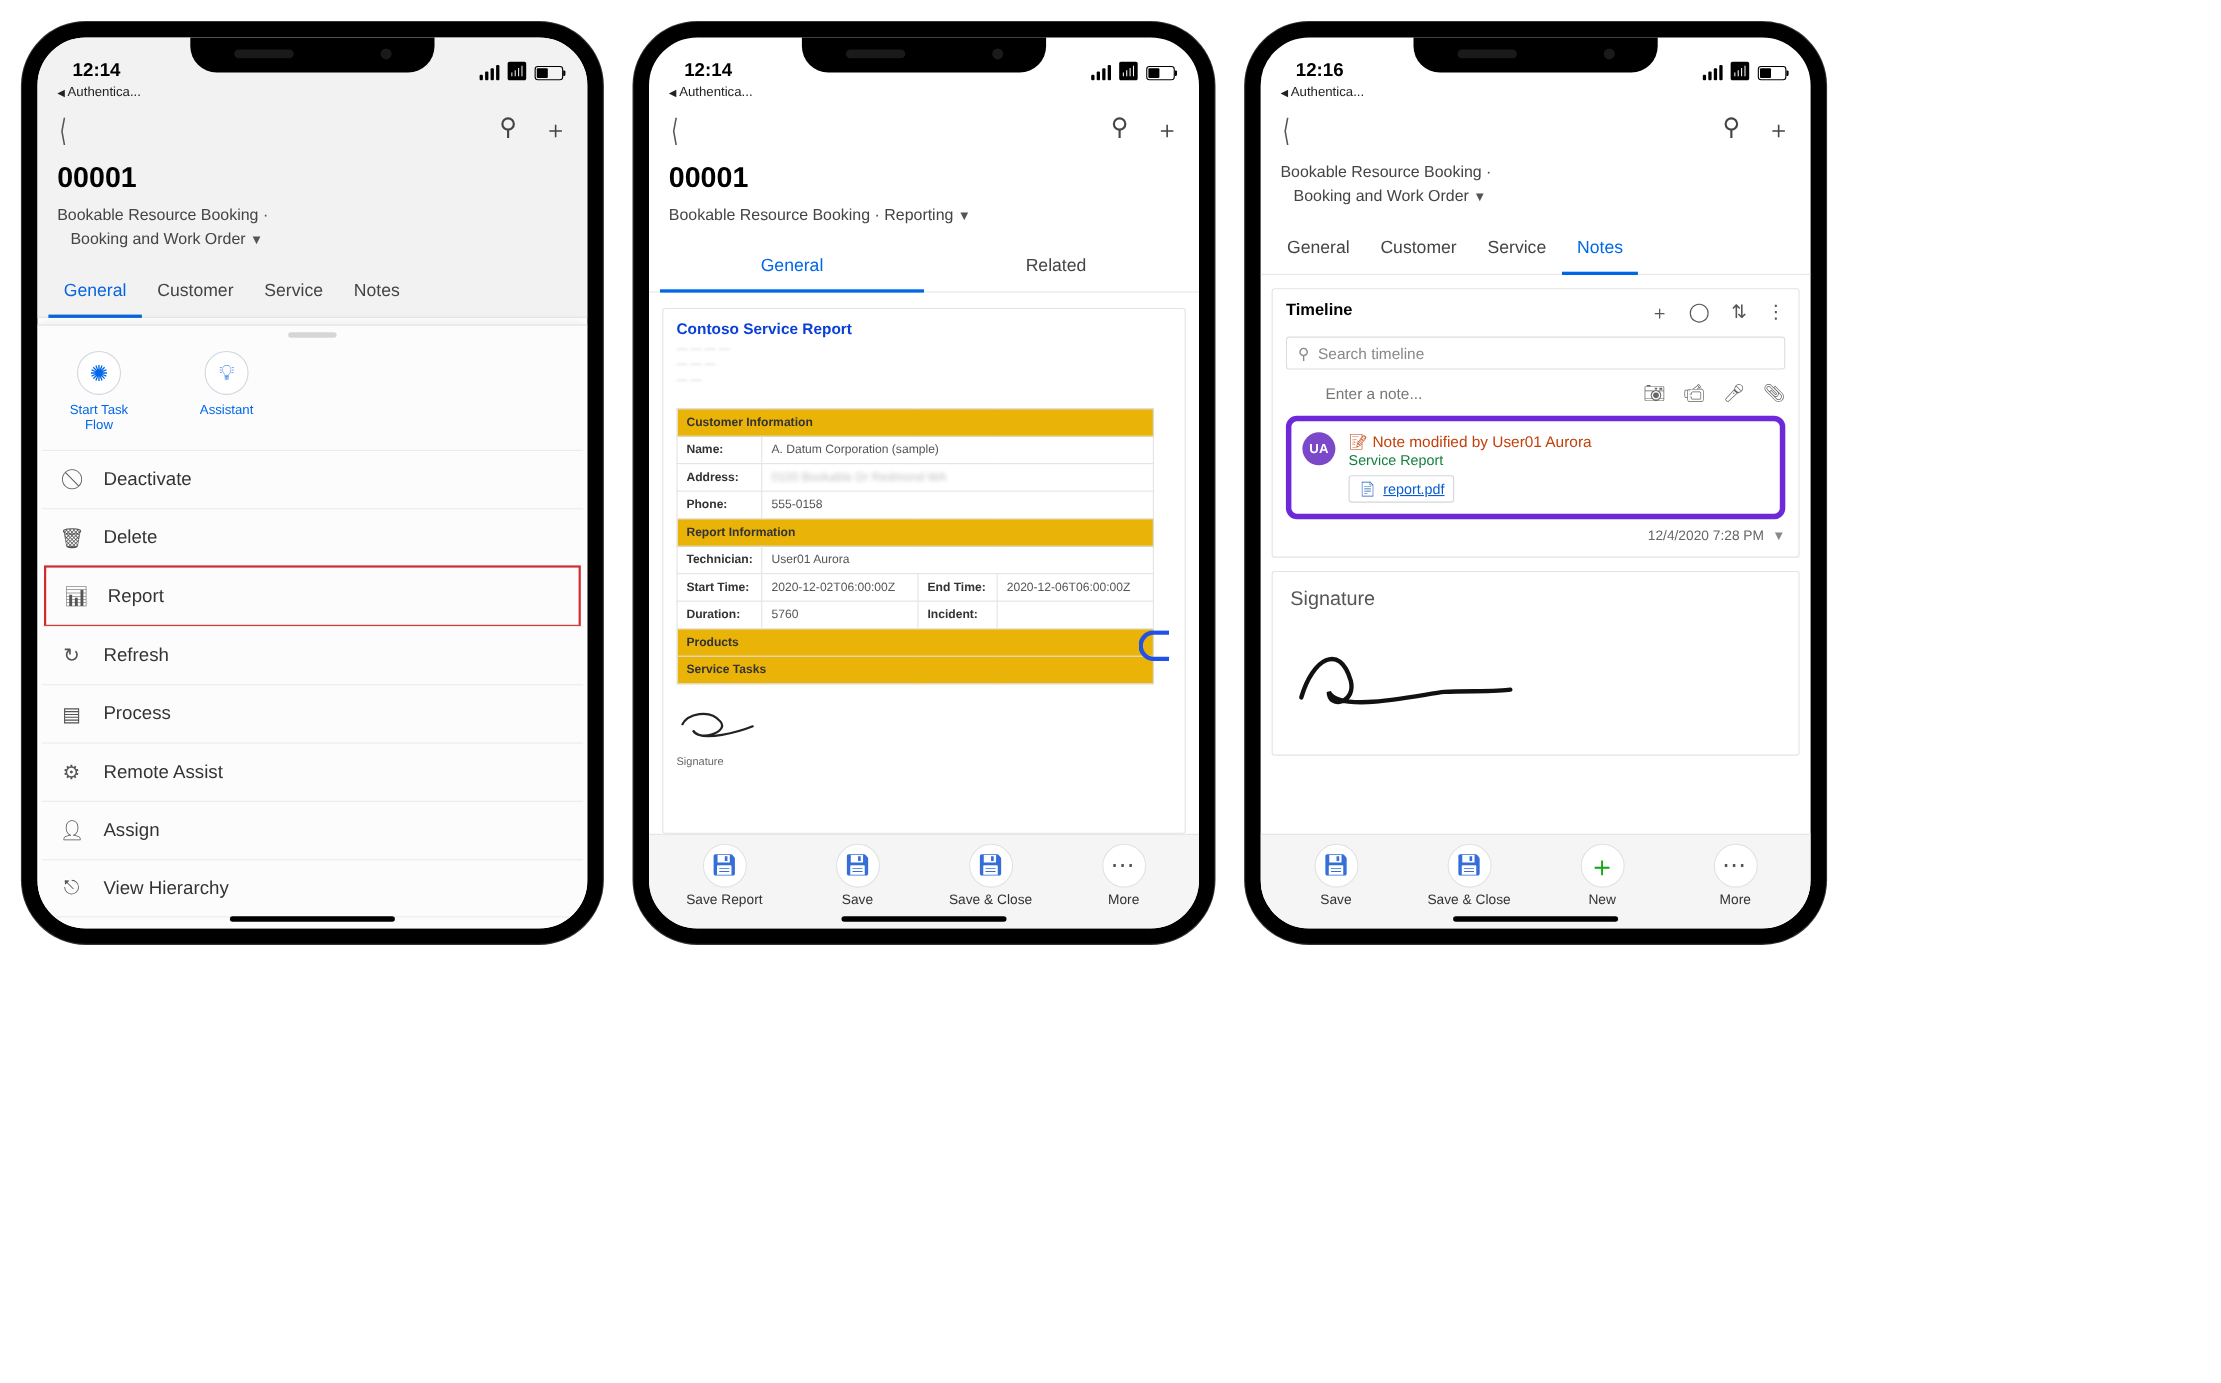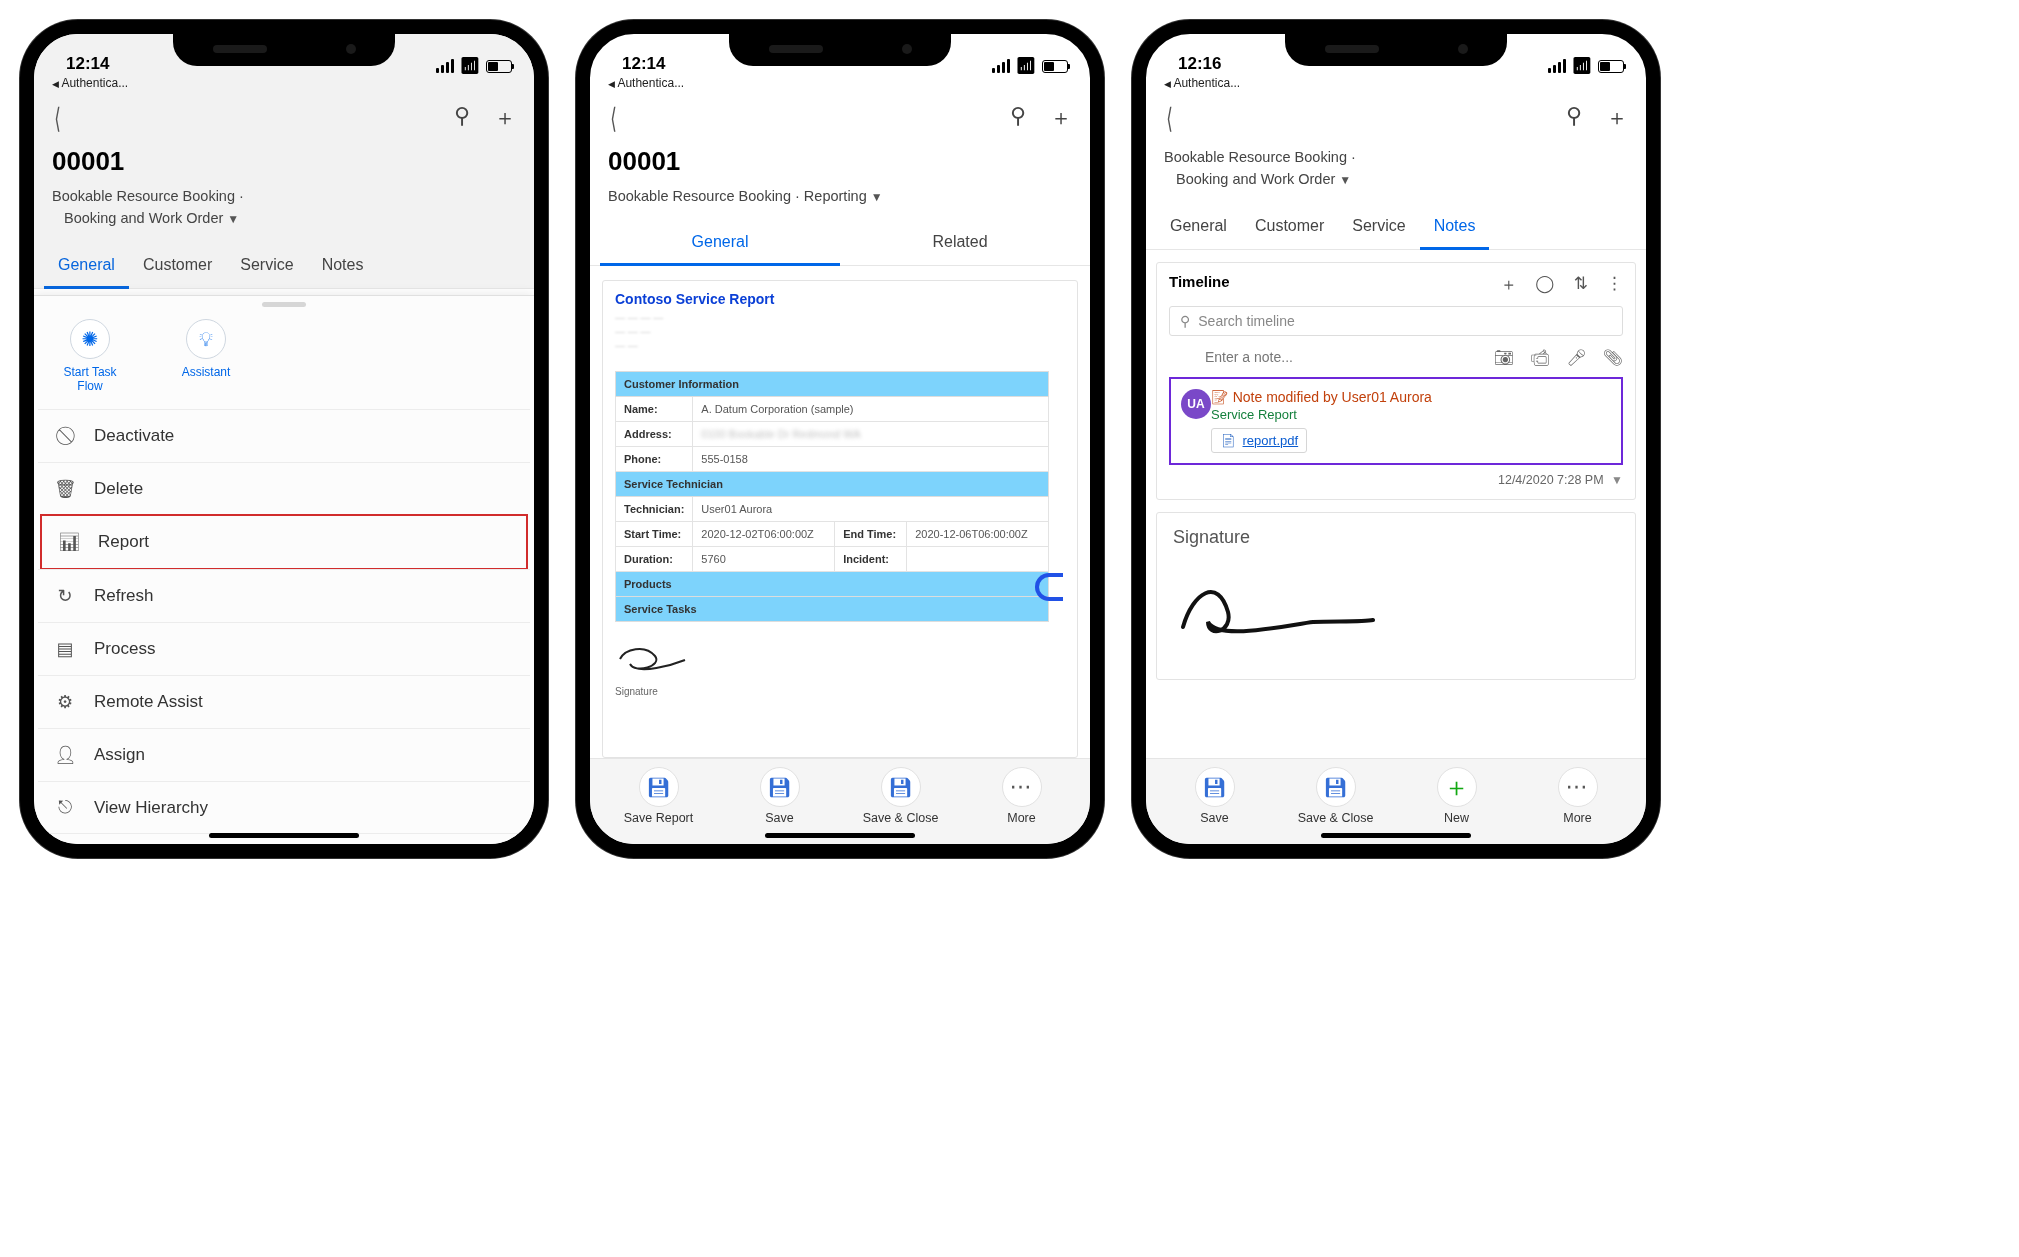--- a/index.html
+++ b/index.html
@@ -101,21 +101,21 @@
   .menu li { display:flex;align-items:center;gap:18px;padding:15px 16px;font-size:17px;color:#333;border-top:1px solid #ececec; }
   .menu li .ic { width:22px; text-align:center; color:#555; font-size:18px; }
   .menu li.report { border:2px solid #d12c2c; margin:-1px 2px; }
 
   
   .reportframe { margin:14px 12px; border:1px solid #e3e3e3; border-radius:3px; padding:10px 28px 20px 12px; height:478px; overflow:hidden;}
   .reportframe .title { font-size:14px; font-weight:700; color:#0a3fd6; }
   .reportframe .small { font-size:10px; color:#cfcfcf; filter:blur(1.2px); line-height:1.4; margin-top:4px; }
   .logoC { position:absolute; right:14px; top:292px; width:28px;height:28px;border:4px solid #2151e6;border-radius:0 50% 50% 0;border-left:none; transform:rotate(180deg);}
   .tbl { width:100%; border-collapse:collapse; margin-top:18px; font-size:11px; }
-  .tbl th { text-align:left; background:#7dd3fc; padding:6px 8px; font-weight:600; color:#333; border:1px solid #ddd;}
+  .tbl th { text-align:left; background:#eab308; padding:6px 8px; font-weight:600; color:#333; border:1px solid #ddd;}
   .tbl td { padding:6px 8px; border:1px solid #e3e3e3; color:#555; }
   .tbl td.lbl { width:72px; font-weight:600; color:#333; }
   .tbl td.blur { color:transparent; text-shadow:0 0 4px #bbb; }
   .sigbox { margin-top:12px; }
   .sigbox svg { width:76px; height:48px; }
   .sigbox .cap { font-size:10px; color:#666; }
 
   
   .actionbar {
     position:absolute; bottom:0; left:0; right:0;
@@ -130,21 +130,21 @@
 
   
   .tlcard { margin:12px 10px; border:1px solid #e3e3e3; border-radius:3px; padding:10px 12px 12px 12px; }
   .tlhead { display:flex; justify-content:space-between; margin-bottom:10px;}
   .tlhead h3 { font-size:15px; font-weight:600; }
   .tlhead .tools { display:flex; gap:18px; color:#555; font-size:17px; }
   .searchbox { display:flex; align-items:center; gap:8px; border:1px solid #ddd; border-radius:3px; background:#fff;
     padding:6px 10px; font-size:14px; color:#888; margin-bottom:12px;}
   .noteentry { display:flex; align-items:center; justify-content:space-between; color:#777; font-size:14px; margin-bottom:10px;margin-left:36px;}
   .noteentry .rtools{display:flex;gap:16px;color:#666;font-size:16px;}
-  .tlitem { display:flex; border:2px solid #6d28d9; border-radius:0; padding:10px; }
+  .tlitem { display:flex; gap:12px; border:5px solid #6d28d9; border-radius:10px; padding:10px; }
   .avatar { width:30px;height:30px;border-radius:50%;background:#7a48c8;color:#fff;font-size:12px;font-weight:600;display:flex;align-items:center;justify-content:center; }
   .tlitem .body { flex:1; font-size:14px; }
   .tlitem .body .t1 { color:#c2410c; }
   .tlitem .body .t2 { color:#15803d; font-size:13px; margin:2px 0 6px 0;}
   .attach { display:inline-flex; align-items:center; gap:6px; border:1px solid #d6d6d6; border-radius:3px; padding:4px 8px; font-size:13px; }
   .attach a { color:#0a5cd1; text-decoration:underline; }
   .time { text-align:right; font-size:12.5px; color:#666; margin-top:8px; }
   .time .chev{font-size:12px;color:#888;}
 
   .sigcard { margin:12px 10px 0 10px; border:1px solid #e3e3e3; border-radius:3px; padding:14px 16px 0 16px; height:168px; }
@@ -309,21 +309,21 @@
           </tr>
       <tr>
             <td class="lbl">Address:</td>
             <td colspan="3" class="blur">0100 Bookable Dr Redmond WA</td>
           </tr>
       <tr>
             <td class="lbl">Phone:</td>
             <td colspan="3">555-0158</td>
           </tr>
       <tr>
-            <th colspan="4">Service Technician</th>
+            <th colspan="4">Report Information</th>
           </tr>
       <tr>
             <td class="lbl">Technician:</td>
             <td colspan="3">User01 Aurora</td>
           </tr>
       <tr>
         <td class="lbl">Start Time:</td>
             <td>2020-12-02T06:00:00Z</td>
         <td class="lbl">End Time:</td>
             <td>2020-12-06T06:00:00Z</td>

